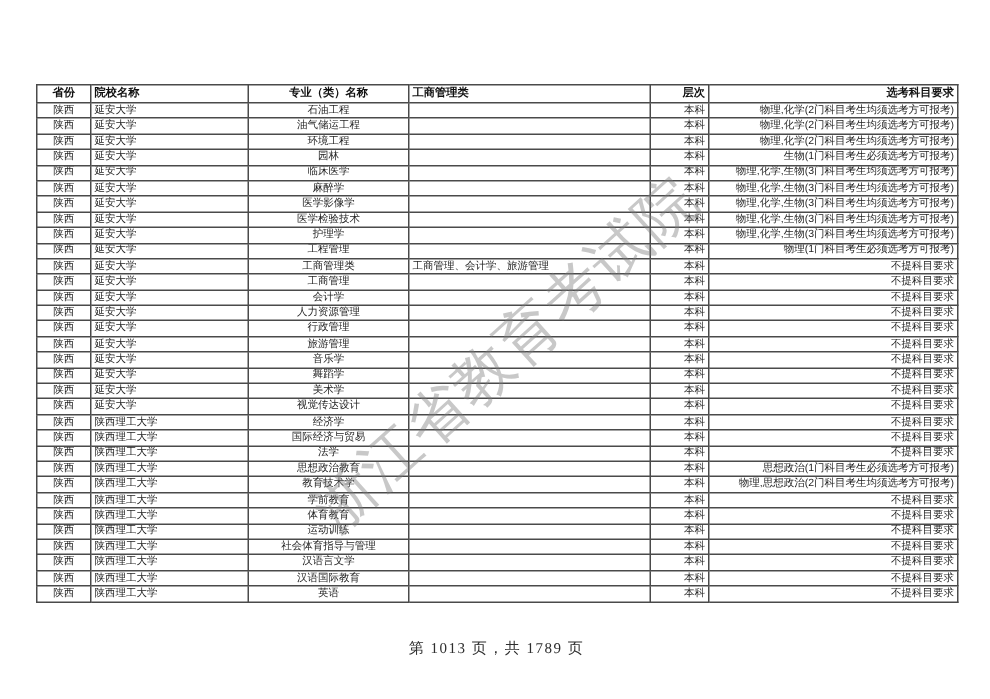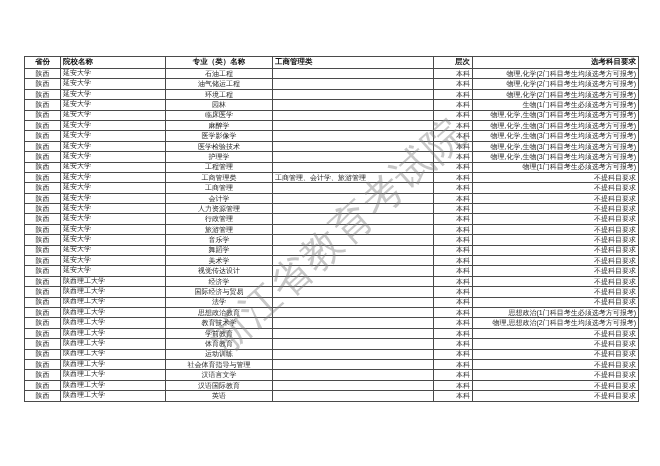--- a/index.html
+++ b/index.html
@@ -327,14 +327,15 @@
           <td class="col-major">英语</td>
           <td class="col-included"></td>
           <td class="col-level">本科</td>
           <td class="col-requirements">不提科目要求</td>
         </tr>
       </tbody>
   </table>
 
   <div class="watermark">浙江省教育考试院</div>
 
+  <div class="page-footer">第 1013 页，共 1789 页</div>
 
 </div>
 
 </body></html>

